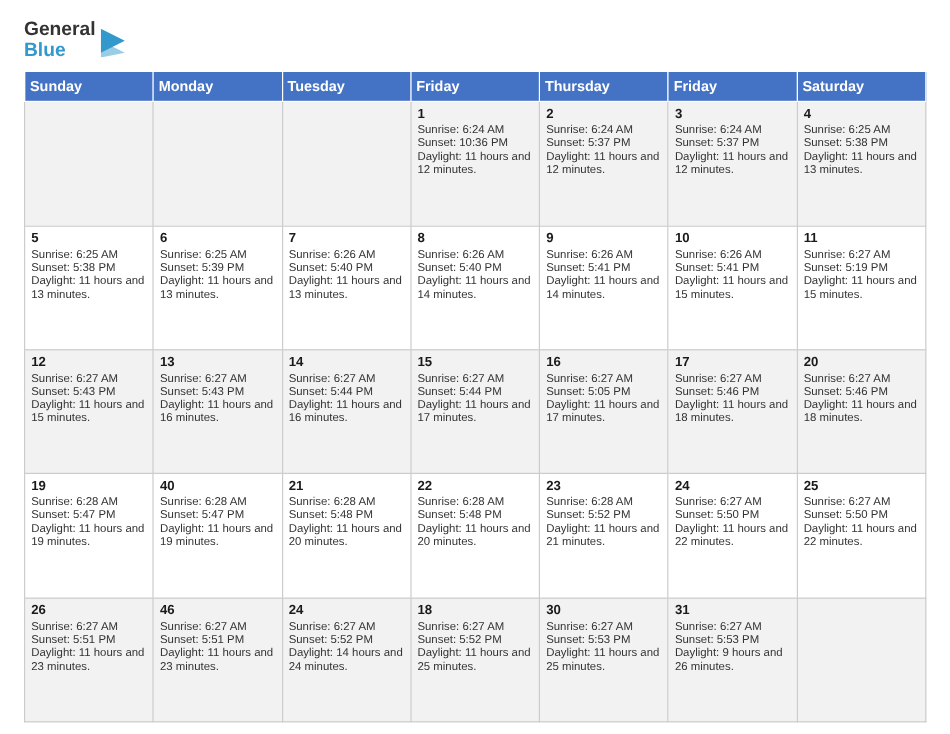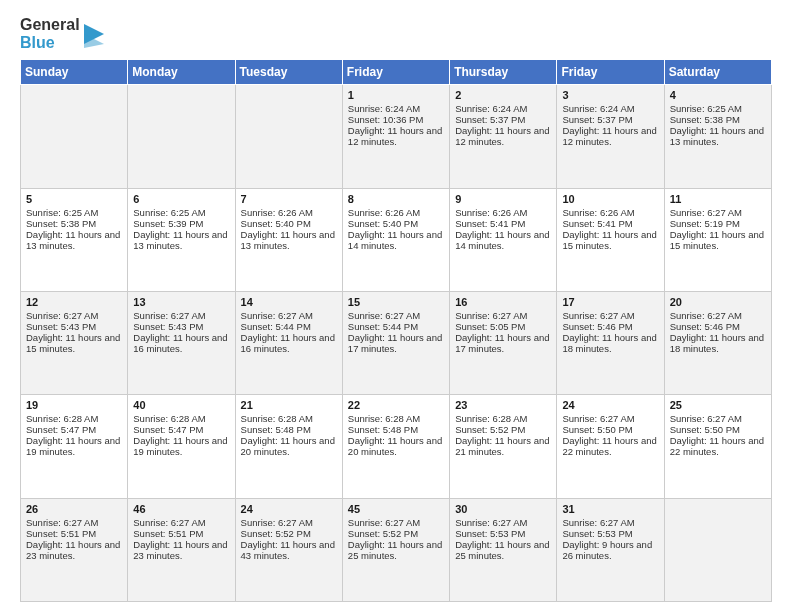--- a/index.html
+++ b/index.html
@@ -145,21 +145,21 @@
           <td><span class="day-number">40</span><span>Sunrise: 6:28 AM</span><br><span>Sunset: 5:47 PM</span><br><span>Daylight: 11 hours and 19 minutes.</span></td>
           <td><span class="day-number">21</span><span>Sunrise: 6:28 AM</span><br><span>Sunset: 5:48 PM</span><br><span>Daylight: 11 hours and 20 minutes.</span></td>
           <td><span class="day-number">22</span><span>Sunrise: 6:28 AM</span><br><span>Sunset: 5:48 PM</span><br><span>Daylight: 11 hours and 20 minutes.</span></td>
           <td><span class="day-number">23</span><span>Sunrise: 6:28 AM</span><br><span>Sunset: 5:52 PM</span><br><span>Daylight: 11 hours and 21 minutes.</span></td>
           <td><span class="day-number">24</span><span>Sunrise: 6:27 AM</span><br><span>Sunset: 5:50 PM</span><br><span>Daylight: 11 hours and 22 minutes.</span></td>
           <td><span class="day-number">25</span><span>Sunrise: 6:27 AM</span><br><span>Sunset: 5:50 PM</span><br><span>Daylight: 11 hours and 22 minutes.</span></td>
         </tr>
         <tr>
           <td><span class="day-number">26</span><span>Sunrise: 6:27 AM</span><br><span>Sunset: 5:51 PM</span><br><span>Daylight: 11 hours and 23 minutes.</span></td>
           <td><span class="day-number">46</span><span>Sunrise: 6:27 AM</span><br><span>Sunset: 5:51 PM</span><br><span>Daylight: 11 hours and 23 minutes.</span></td>
-          <td><span class="day-number">24</span><span>Sunrise: 6:27 AM</span><br><span>Sunset: 5:52 PM</span><br><span>Daylight: 11 hours and 43 minutes.</span></td>
-          <td><span class="day-number">45</span><span>Sunrise: 6:27 AM</span><br><span>Sunset: 5:52 PM</span><br><span>Daylight: 11 hours and 25 minutes.</span></td>
+          <td><span class="day-number">24</span><span>Sunrise: 6:27 AM</span><br><span>Sunset: 5:52 PM</span><br><span>Daylight: 14 hours and 24 minutes.</span></td>
+          <td><span class="day-number">18</span><span>Sunrise: 6:27 AM</span><br><span>Sunset: 5:52 PM</span><br><span>Daylight: 11 hours and 25 minutes.</span></td>
           <td><span class="day-number">30</span><span>Sunrise: 6:27 AM</span><br><span>Sunset: 5:53 PM</span><br><span>Daylight: 11 hours and 25 minutes.</span></td>
           <td><span class="day-number">31</span><span>Sunrise: 6:27 AM</span><br><span>Sunset: 5:53 PM</span><br><span>Daylight: 9 hours and 26 minutes.</span></td>
           <td></td>
         </tr>
       </tbody>
   </table>
 </div>
 
 </body></html>

